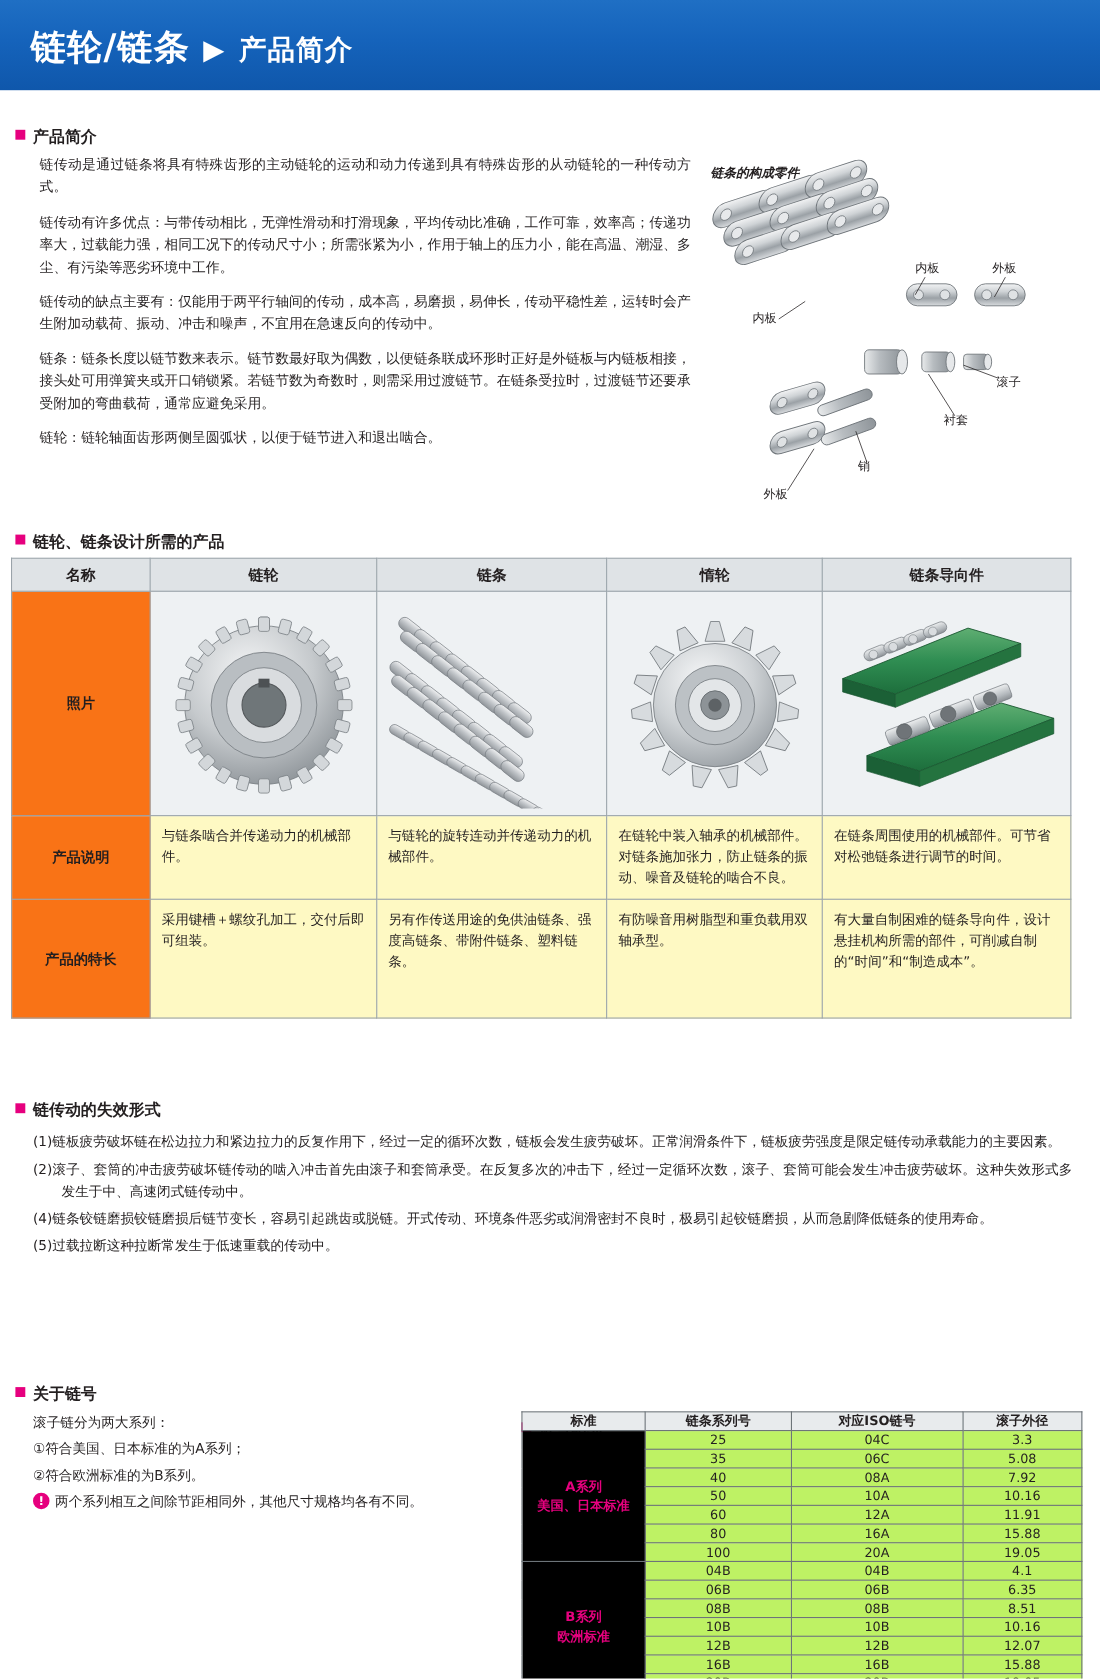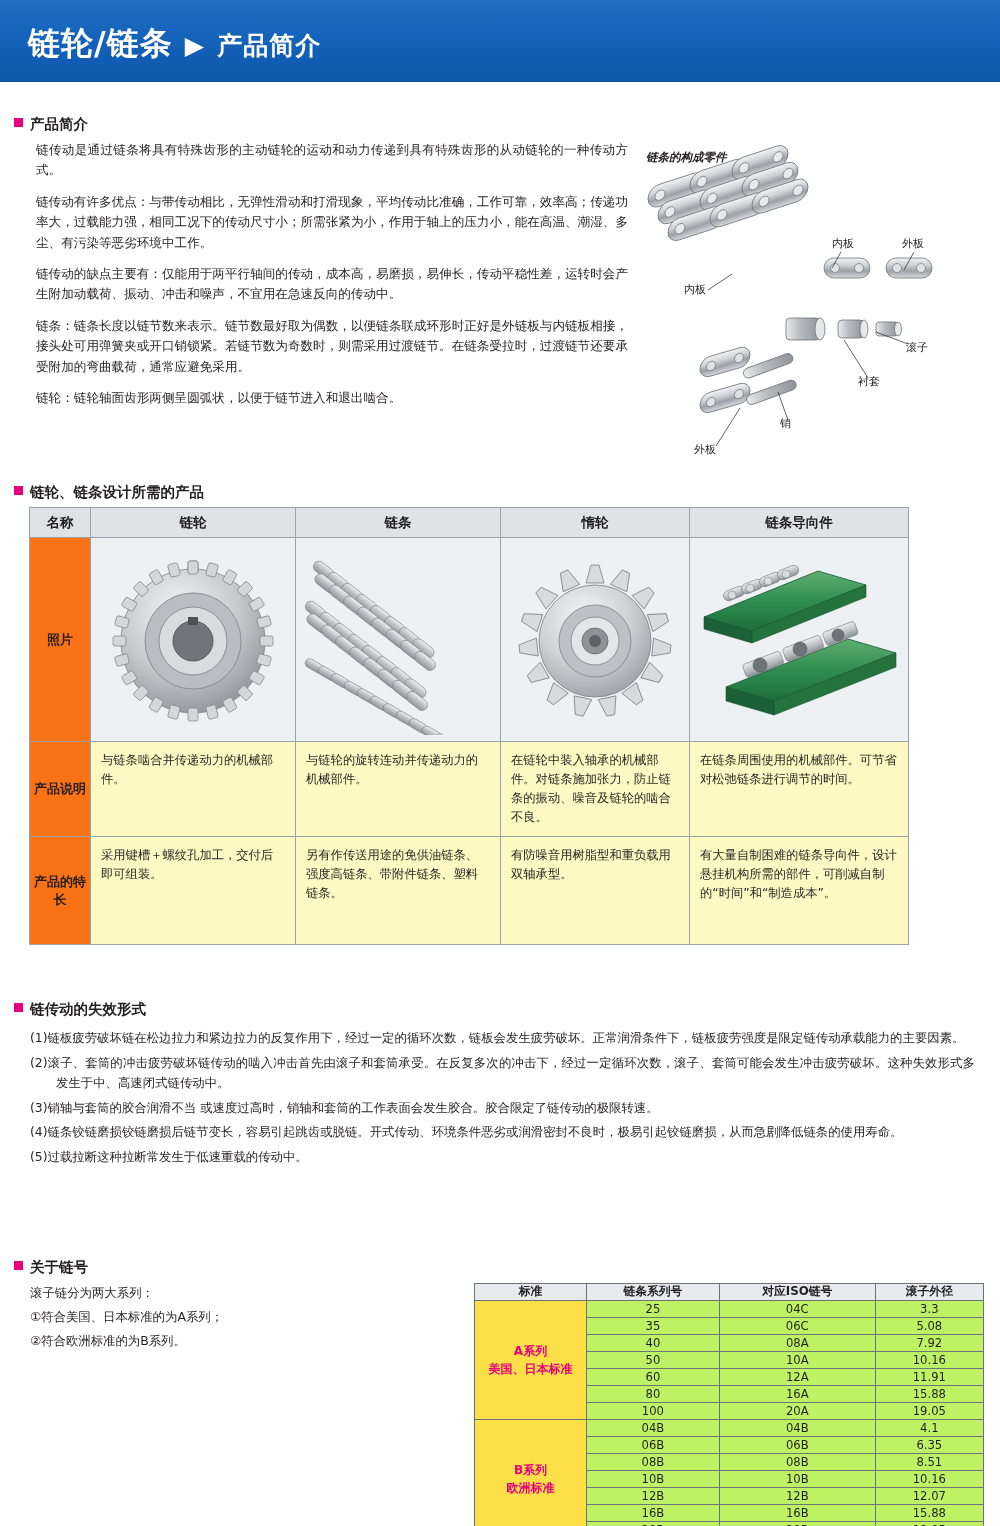--- a/index.html
+++ b/index.html
@@ -45,21 +45,21 @@
     position:absolute; left:636px; top:140px; width:346px; height:330px;
   }
   .diagram .dlabel {
     position:absolute; font-size:11px; color:#231f20; white-space:nowrap;
   }
   .diagram .dtitle {
     position:absolute; left:10px; top:10px; font-size:11.5px; font-weight:bold;font-style:italic;
   }
   
   .ptable {
-    position:absolute; left:29px; top:507px; width:880px;
+    position:absolute; left:10px; top:507px; width:964px;
     border-collapse:collapse;
     border-radius:20px;
   }
   .ptable th, .ptable td {
     border:1px solid #9aa3aa; vertical-align:middle;
   }
   .ptable th {
     background:#dfe3e6; height:30px; font-size:13.5px; font-weight:bold;
   }
   .ptable td.rowhead {
@@ -95,21 +95,21 @@
     position:absolute; left:474px; top:1283px; width:510px;
     border-collapse:collapse; font-size:11.6px;
   }
   .ntable th, .ntable td {
     border:1px solid #6d7479; text-align:center; height:17px; padding:0 2px;
     background:#bef264;
   }
   .ntable th { background:#e8ebed; font-weight:bold; font-size:11.8px;margin-top:48px; }
   .ntable td.series {
     font-weight:bold; color:#e6007e; font-size:12px; line-height:1.5;
-    background:#fde047; width:112px;
+    background:#000000; width:112px;
   }
 </style>
 </head>
 <body>
 
 <div class="header">
   <div class="header-title">
     <span>链轮/链条</span>
     <span class="header-sub">▶</span>
     <span class="header-sub">产品简介</span>
@@ -474,34 +474,36 @@
   </table>
 
 <div class="sec-head" style="left:14px; top:1000px;">
   <span class="sq pink"></span><span>链传动的失效形式</span>
 </div>
 
 <div class="fail">
   <ol>
     <li>(1)链板疲劳破坏链在松边拉力和紧边拉力的反复作用下，经过一定的循环次数，链板会发生疲劳破坏。正常润滑条件下，链板疲劳强度是限定链传动承载能力的主要因素。</li>
     <li>(2)滚子、套筒的冲击疲劳破坏链传动的啮入冲击首先由滚子和套筒承受。在反复多次的冲击下，经过一定循环次数，滚子、套筒可能会发生冲击疲劳破坏。这种失效形式多发生于中、高速闭式链传动中。</li>
-    <li>(3)销轴与套筒的胶合润滑不当 或速度过高时，销轴和套筒的工作表面会发生胶合。胶合限定了链传动的极限转速。</li>
     <li>(4)链条铰链磨损铰链磨损后链节变长，容易引起跳齿或脱链。开式传动、环境条件恶劣或润滑密封不良时，极易引起铰链磨损，从而急剧降低链条的使用寿命。</li>
     <li>(5)过载拉断这种拉断常发生于低速重载的传动中。</li>
   </ol>
 </div>
 
 <div class="sec-head" style="left:14px; top:1258px;">
   <span class="sq pink"></span><span>关于链号</span>
 </div>
 
 <div class="cn-left">
   <p>滚子链分为两大系列：</p>
   <p>①符合美国、日本标准的为A系列；</p>
   <p>②符合欧洲标准的为B系列。</p>
+  <p>
+    <span class="warn">!</span><span>两个系列相互之间除节距相同外，其他尺寸规格均各有不同。</span>
+  </p>
 </div>
 
 <div class="sec-head" style="left:474px; top:1258px;margin-top:32px;">
   <span class="sq pink"></span><span>链号明细</span>
 </div>
 
 <table class="ntable">
   <tbody>
       <tr>
     <th>标准</th>

